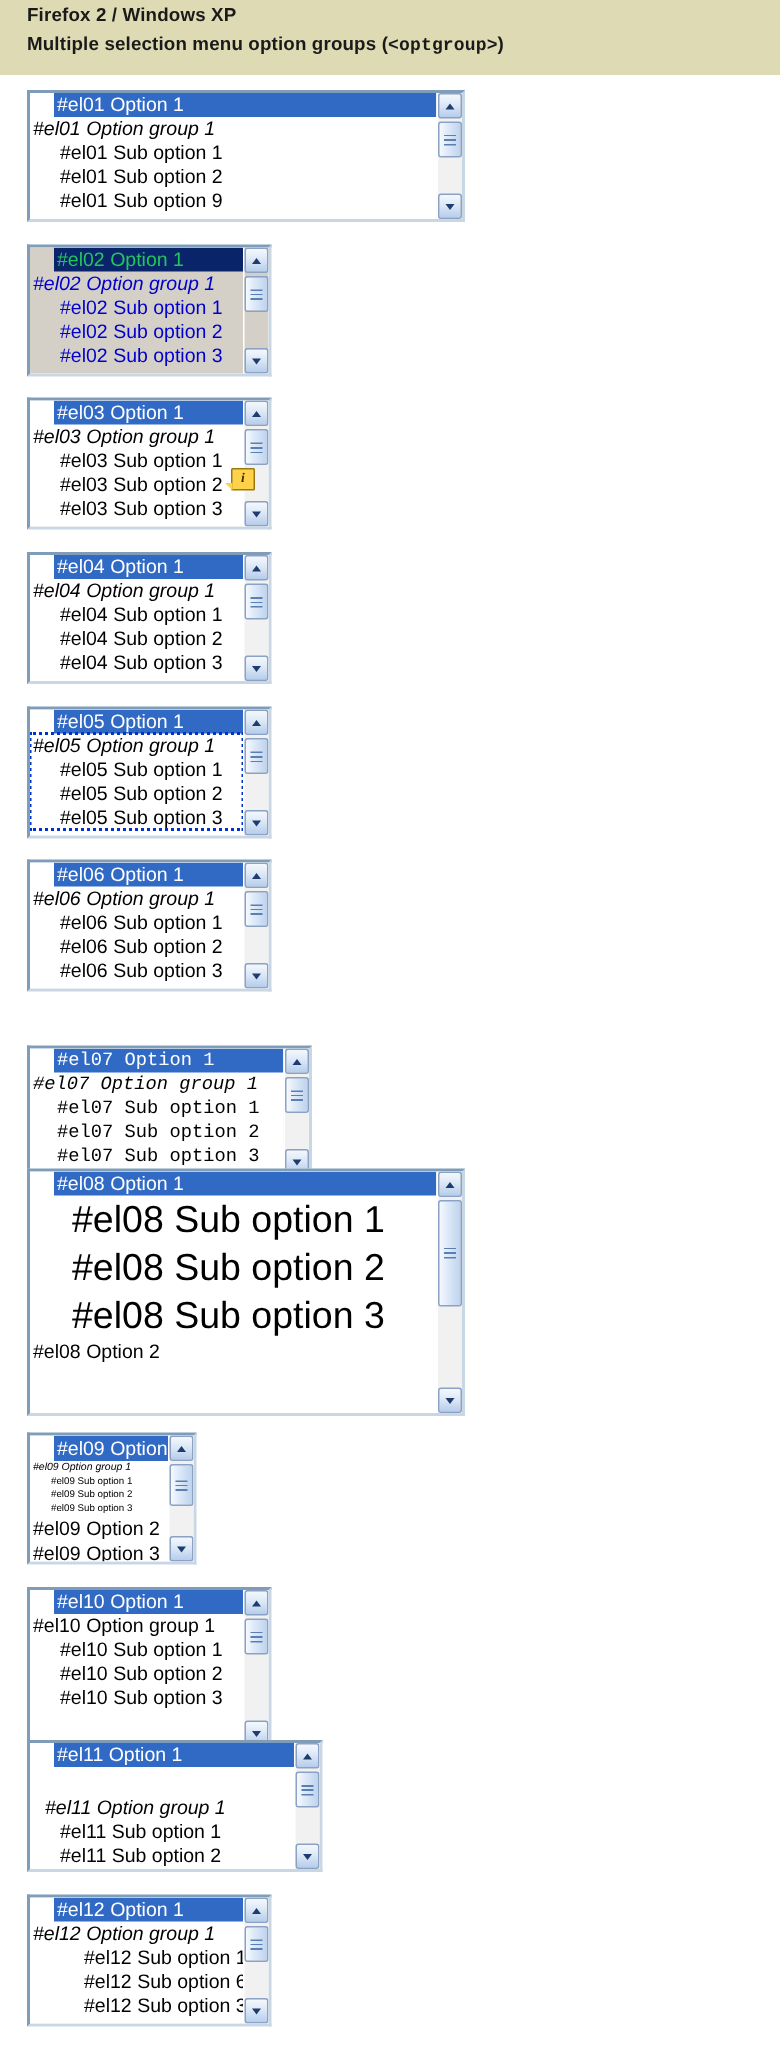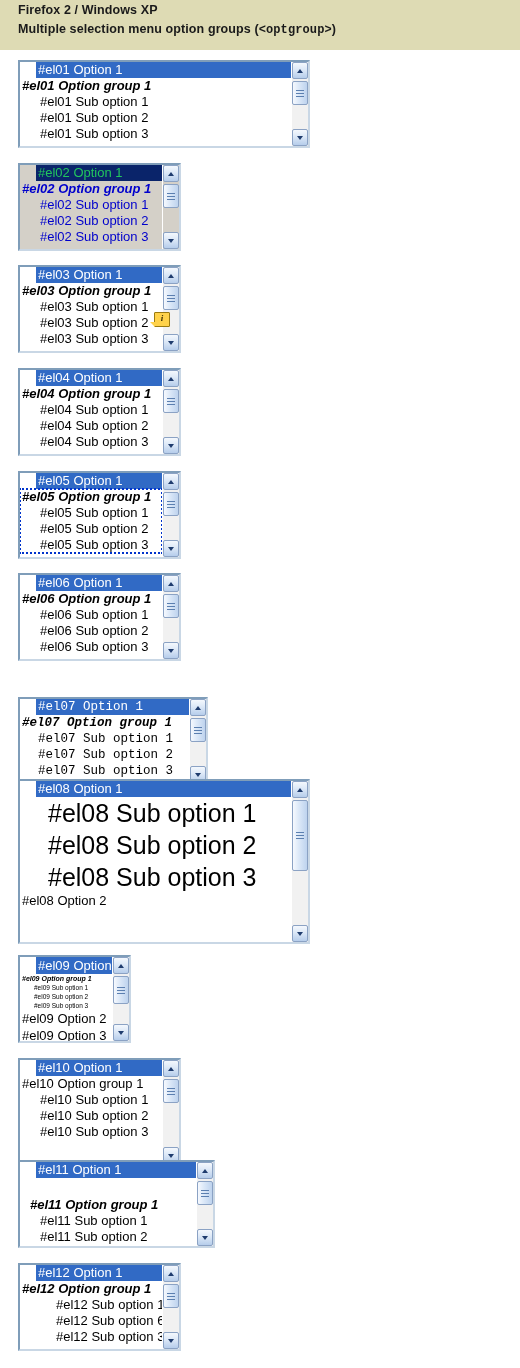--- a/index.html
+++ b/index.html
@@ -61,21 +61,21 @@
     padding: 0 1px 0 2px;
     overflow: hidden;
   }
   .opt.sel {
     background: #316ac5;
     color: #ffffff;
     margin-left: 16px;
   }
   .optgroup-label {
     white-space: nowrap;
-    font-weight: bold;
+    font-weight: normal;
     font-style: italic;
     font-size: 13px;
     line-height: 16px;
     padding: 0 1px 0 2px;
     color: #000000;
     overflow: hidden;
   }
   .optgroup-items .opt {
     padding-left: 20px;
   }
@@ -216,21 +216,21 @@
   </div>
 
   <div class="stack listbox" style="top:60px; width:292px; height:88px;">
     <div class="lb-inner">
       <div class="opt sel">#el01 Option 1</div>
       <div>
         <div class="optgroup-label">#el01 Option group 1</div>
         <div class="optgroup-items">
           <div class="opt">#el01 Sub option 1</div>
           <div class="opt">#el01 Sub option 2</div>
-          <div class="opt">#el01 Sub option 3</div>
+          <div class="opt">#el01 Sub option 9</div>
         </div>
       </div>
     </div>
     <div class="sbar">
       <div class="sb-btn sb-up">
           <span class="sb-arrow up"></span>
         </div>
       <div class="sb-thumb" style="top:19px; height:24px;">
           <span class="sb-grip"></span>
         </div>

